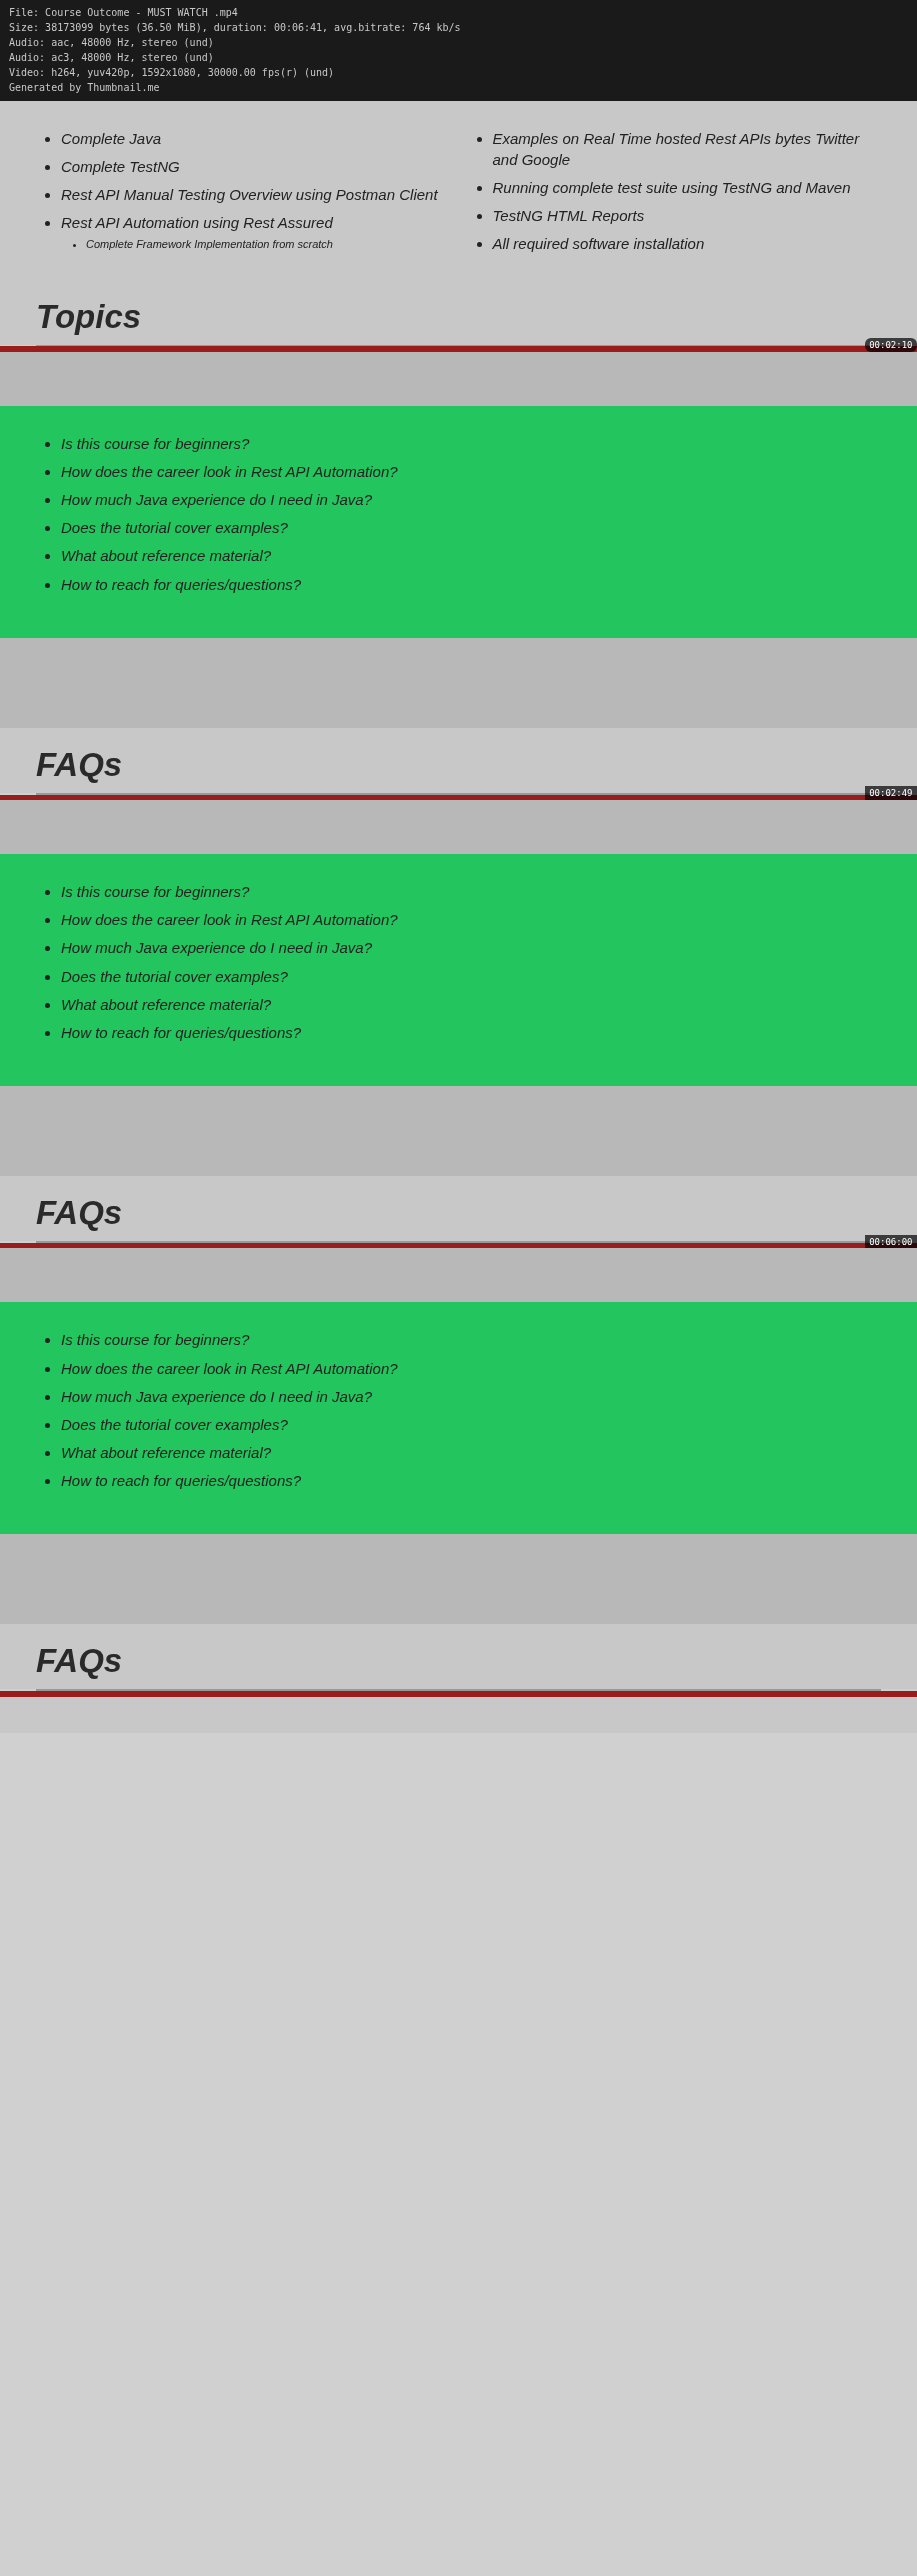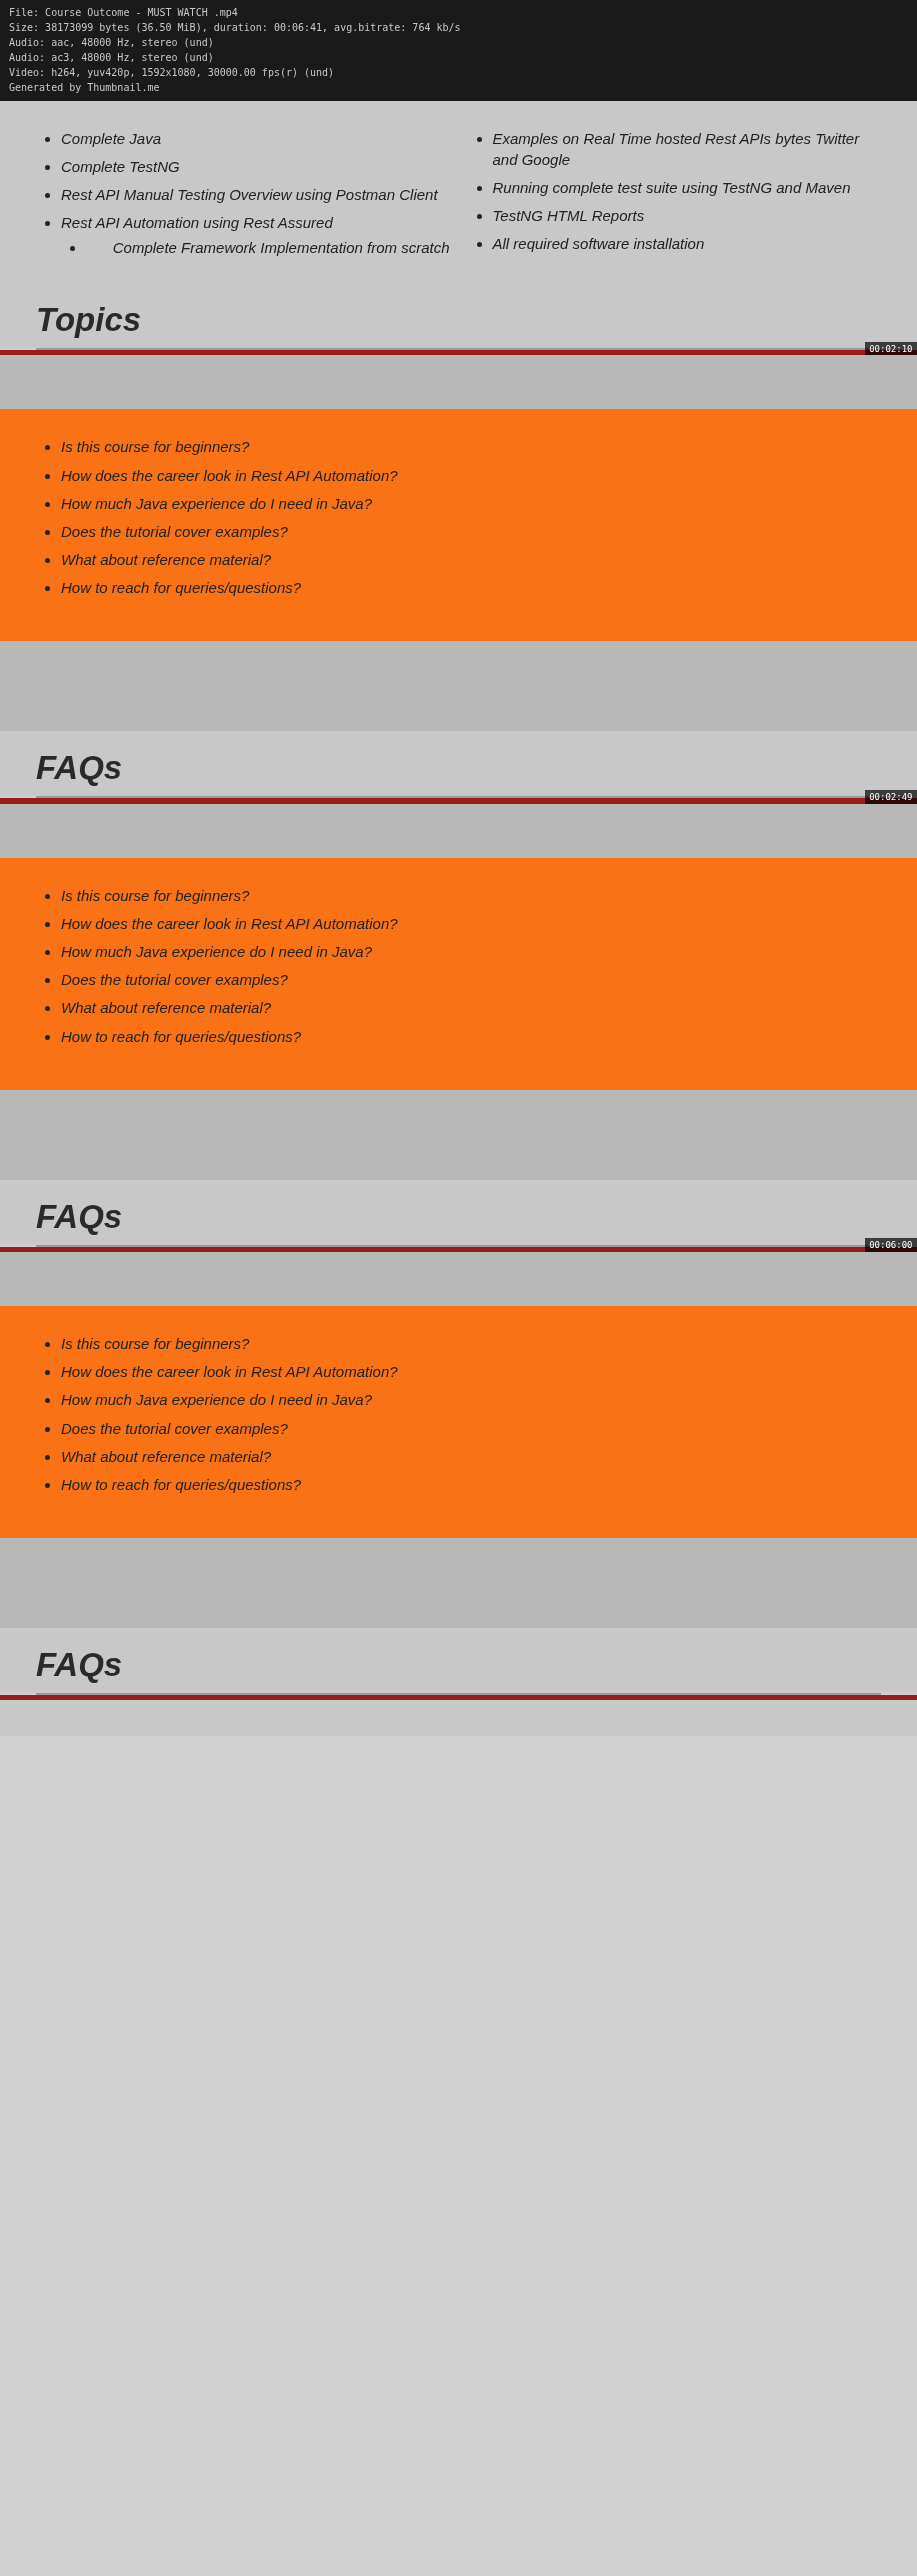--- a/index.html
+++ b/index.html
@@ -56,22 +56,21 @@
       font-style: italic;
     }
 
     ul ul {
       list-style: disc;
       padding-left: 25px;
       margin-top: 3.6px;
     }
 
     ul ul li {
-      font-size: 15px;
-      text-align: right;
+      font-size: 11px;
     }
 
     
     .section-heading {
       font-size: 33px;
       font-weight: 900;
       color: #2a2a2a;
       font-style: italic;
       padding: 18px 36px 9px 36px;
       background: #c8c8c8;
@@ -93,21 +92,21 @@
     }
 
     
     .gray-divider {
       background: #b8b8b8;
       height: 54px;
     }
 
     
     .faq-content {
-      background: #f97316;
+      background: #22c55e;
       padding: 27px 36px 36px 36px;
     }
 
     
     .heading-underline {
       height: 1.8px;
       background: #999;
       margin: 0 36px;
     }
 
@@ -154,21 +153,21 @@
         <li>All required software installation</li>
       </ul>
     </div>
   </div>
 </div>
 
 <div class="topics-section section-with-timestamp">
   <div class="section-heading">Topics</div>
   <div class="heading-underline"></div>
   <div class="red-line"></div>
-  <span class="timestamp" style="bottom: 0; top: auto;">00:02:10</span>
+  <span class="timestamp" style="bottom: 0; top: auto; border-radius: 6px;">00:02:10</span>
 </div>
 
 <div class="gray-divider"></div>
 
 <div class="faq-content">
   <ul>
     <li>Is this course for beginners?</li>
     <li>How does the career look in Rest API Automation?</li>
     <li>How much Java experience do I need in Java?</li>
     <li>Does the tutorial cover examples?</li>

